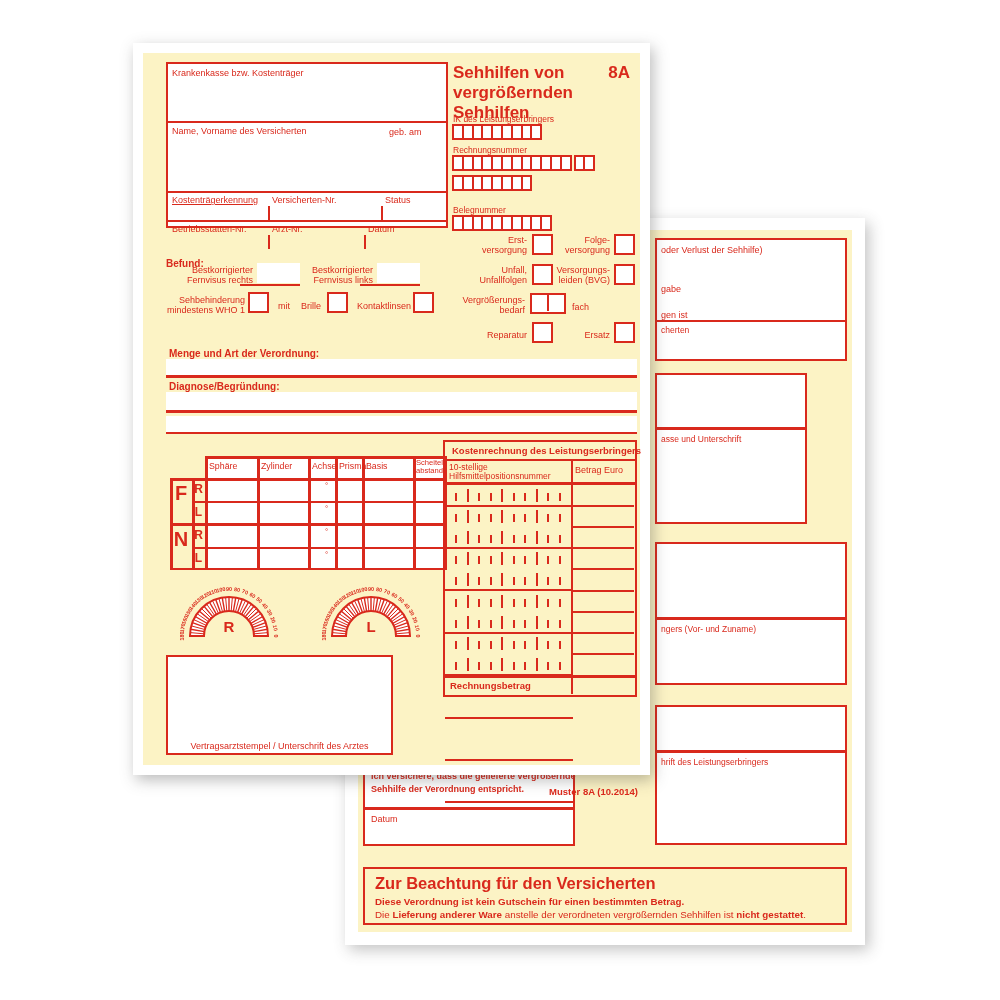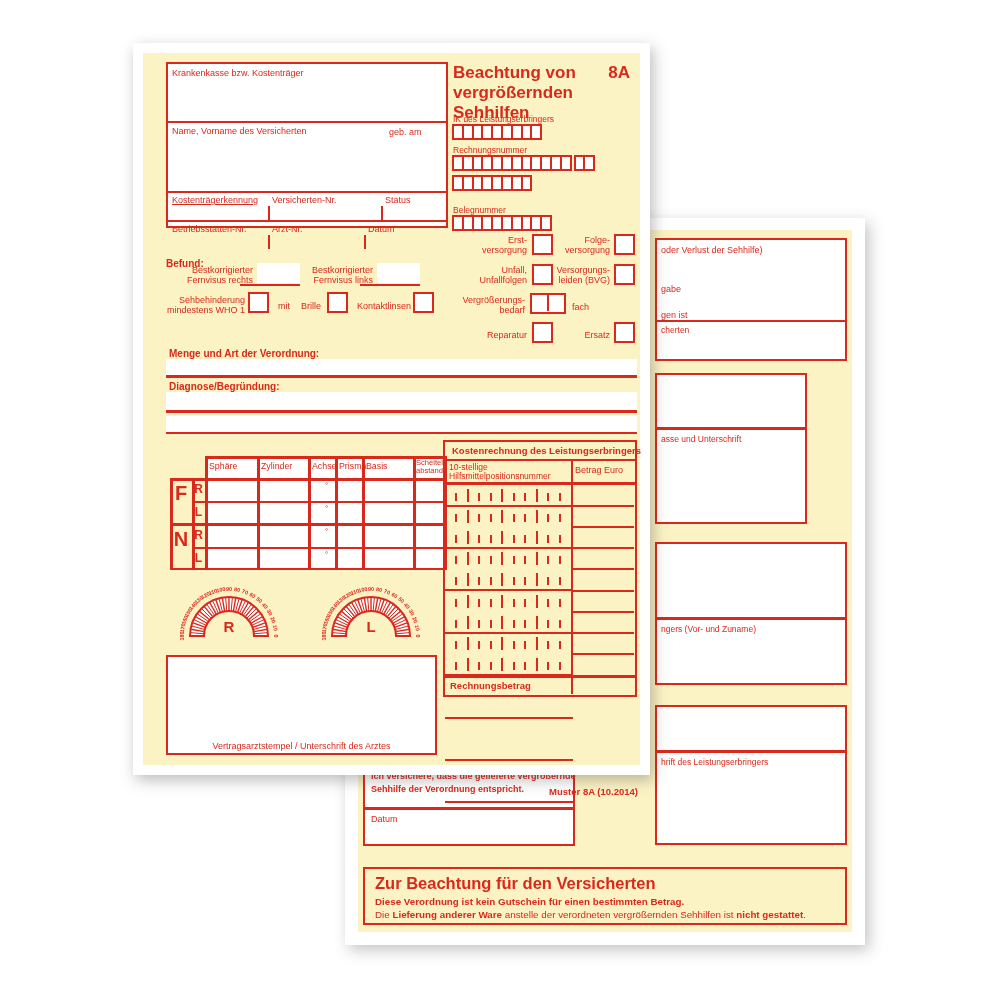--- a/index.html
+++ b/index.html
@@ -92,21 +92,21 @@
     <div class="line" style="left:100px; top:142px; width:2px; height:14px;"></div>
     <div class="line" style="left:213px; top:142px; width:2px; height:14px;"></div>
     <div class="line" style="left:0; top:156px; width:100%; height:2px;"></div>
     <span class="lbl" style="left:4px; top:160px;">Betriebsstätten-Nr.</span>
     <span class="lbl" style="left:104px; top:160px;">Arzt-Nr.</span>
     <span class="lbl" style="left:200px; top:160px;">Datum</span>
     <div class="line" style="left:100px; top:171px; width:2px; height:14px;"></div>
     <div class="line" style="left:196px; top:171px; width:2px; height:14px;"></div>
   </div>
 
-  <div class="abs red b" style="left:320px; top:20px; font-size:17px; line-height:20px;">Beachtung von</div>
+  <div class="abs red b" style="left:320px; top:20px; font-size:17px; line-height:20px;">Sehhilfen von</div>
   <div class="abs red b rt" style="left:450px; top:20px; width:47px; font-size:17px;">8A</div>
   <div class="abs red b" style="left:320px; top:40px; font-size:17px;">vergrößernden Sehhilfen</div>
 
   <span class="lbl-s" style="left:320px; top:72px;">IK des Leistungserbringers</span>
   <div class="cells" style="left:319px; top:81px;"><span class="grp"><span class="cell"></span><span class="cell"></span><span class="cell"></span><span class="cell"></span><span class="cell"></span><span class="cell"></span><span class="cell"></span><span class="cell"></span><span class="cell"></span></span></div>
   <span class="lbl-s" style="left:320px; top:103px;">Rechnungsnummer</span>
   <div class="cells" style="left:319px; top:112px;"><span class="grp"><span class="cell"></span><span class="cell"></span><span class="cell"></span><span class="cell"></span><span class="cell"></span><span class="cell"></span><span class="cell"></span><span class="cell"></span><span class="cell"></span><span class="cell"></span><span class="cell"></span><span class="cell"></span></span><span class="grp"><span class="cell"></span><span class="cell"></span></span></div>
   <div class="cells" style="left:319px; top:132px;"><span class="grp"><span class="cell"></span><span class="cell"></span><span class="cell"></span><span class="cell"></span><span class="cell"></span><span class="cell"></span><span class="cell"></span><span class="cell"></span></span></div>
   <span class="lbl-s" style="left:320px; top:163px;">Belegnummer</span>
   <div class="cells" style="left:319px; top:172px;"><span class="grp"><span class="cell"></span><span class="cell"></span><span class="cell"></span><span class="cell"></span><span class="cell"></span><span class="cell"></span><span class="cell"></span><span class="cell"></span><span class="cell"></span><span class="cell"></span></span></div>
@@ -493,17 +493,17 @@
       <text x="35.750000000000014" y="16.729818724023602" fill="#d9291c" font-size="5.4" font-weight="bold" text-anchor="middle" dominant-baseline="middle" transform="rotate(-30 35.750000000000014 16.729818724023602)">120</text>
       <text x="29.11037614957592" y="21.378933394967525" fill="#d9291c" font-size="5.4" font-weight="bold" text-anchor="middle" dominant-baseline="middle" transform="rotate(-40 29.11037614957592 21.378933394967525)">130</text>
       <text x="23.378933394967525" y="27.110376149575913" fill="#d9291c" font-size="5.4" font-weight="bold" text-anchor="middle" dominant-baseline="middle" transform="rotate(-50 23.378933394967525 27.110376149575913)">140</text>
       <text x="18.729818724023602" y="33.75" fill="#d9291c" font-size="5.4" font-weight="bold" text-anchor="middle" dominant-baseline="middle" transform="rotate(-60 18.729818724023602 33.75)">150</text>
       <text x="15.30429313345526" y="41.0960633353564" fill="#d9291c" font-size="5.4" font-weight="bold" text-anchor="middle" dominant-baseline="middle" transform="rotate(-70 15.30429313345526 41.0960633353564)">160</text>
       <text x="13.206439484932325" y="48.92535973848774" fill="#d9291c" font-size="5.4" font-weight="bold" text-anchor="middle" dominant-baseline="middle" transform="rotate(-80 13.206439484932325 48.92535973848774)">170</text>
       <text x="12.5" y="56.99999999999999" fill="#d9291c" font-size="5.4" font-weight="bold" text-anchor="middle" dominant-baseline="middle" transform="rotate(-90 12.5 56.99999999999999)">180</text>
       <text x="59" y="53" fill="#d9291c" font-size="15" font-weight="bold" text-anchor="middle">L</text>
     </svg>
 
-  <div class="wbox" style="left:33px; top:612px; width:271px; height:100px; border-width:2.5px;">
+  <div class="wbox" style="left:33px; top:612px; width:227px; height:100px; border-width:2.5px;">
     <div class="lbl" style="left:0; top:84px; width:100%; text-align:center;">Vertragsarztstempel / Unterschrift des Arztes</div>
   </div>
   <div class="abs red b rt" style="left:380px; top:711px; width:125px; font-size:9.5px;margin-top:32px;">Muster 8A (10.2014)</div>
 </div>
 
 </body></html>

